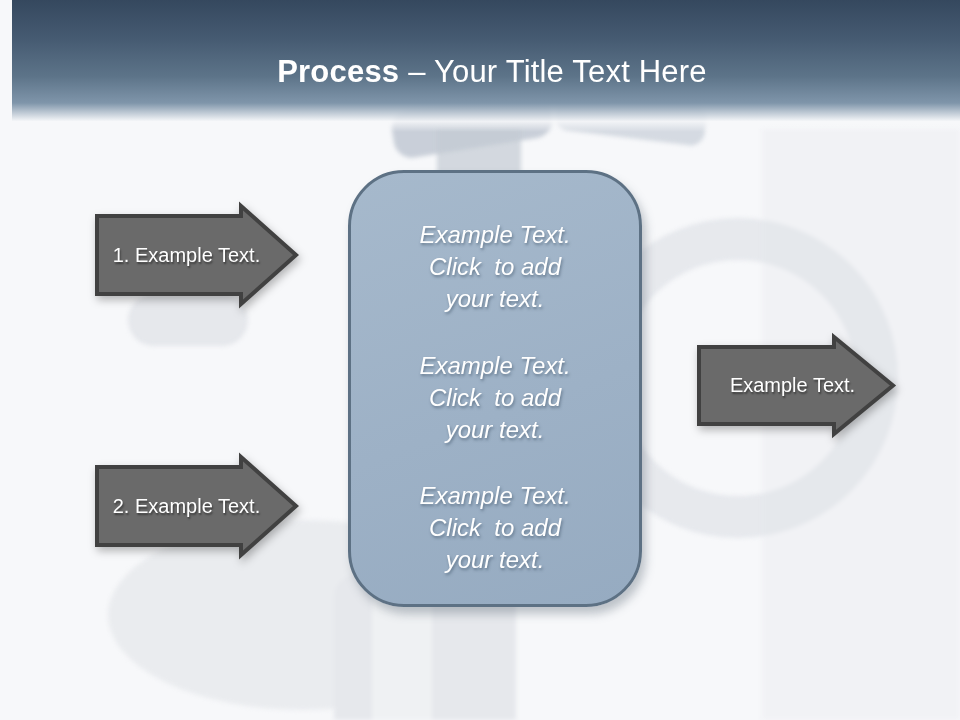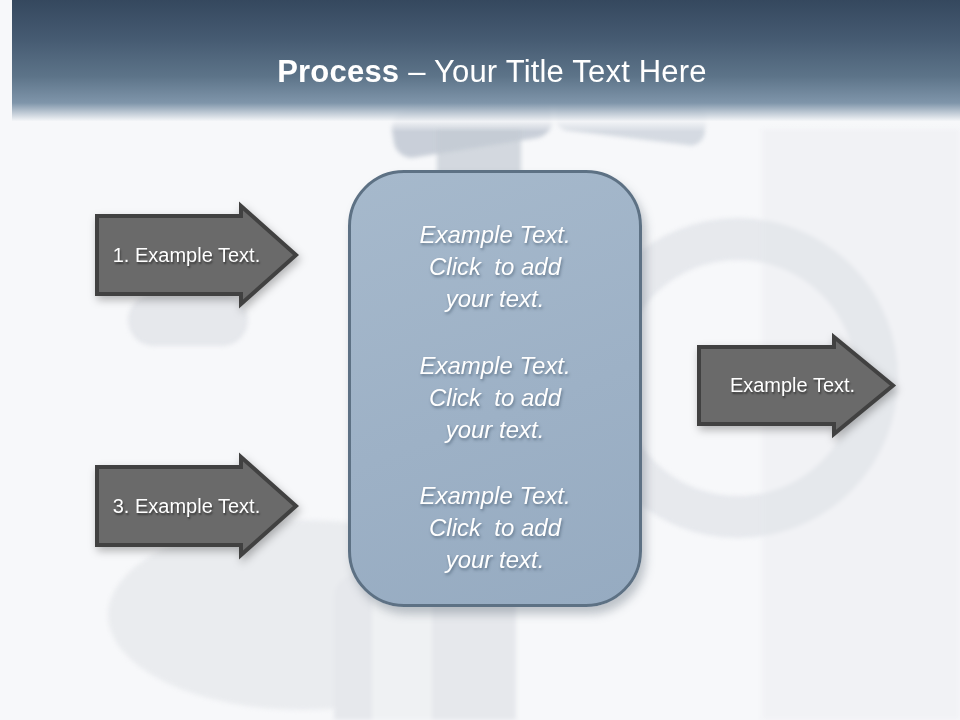--- a/index.html
+++ b/index.html
@@ -102,21 +102,21 @@
       <polygon points="2,14 146,14 146,4 201,53 146,102 146,92 2,92" fill="#6a6a6a" stroke="#414141" stroke-width="4" stroke-linejoin="miter"></polygon>
     </svg>
     <div class="arrow-label">1. Example Text.</div>
   </div>
 
 
   <div class="arrow arrow-3">
     <svg width="207" height="106" viewBox="0 0 207 106">
       <polygon points="2,14 146,14 146,4 201,53 146,102 146,92 2,92" fill="#6a6a6a" stroke="#414141" stroke-width="4" stroke-linejoin="miter"></polygon>
     </svg>
-    <div class="arrow-label">3. Example Text.</div>
+    <div class="arrow-label">2. Example Text.</div>
   </div>
 
   <div class="center-box">
     <div class="box-para">
       <div class="box-line">Example Text.</div>
       <div class="box-line">Click  to add</div>
       <div class="box-line">your text.</div>
     </div>
     <div class="box-para">
       <div class="box-line">Example Text.</div>

